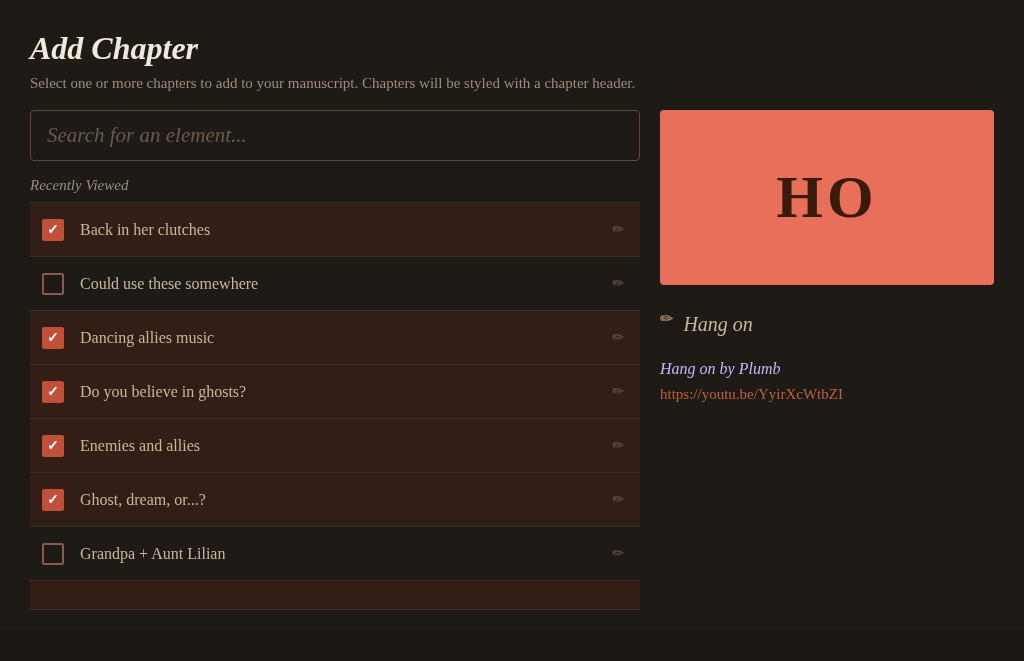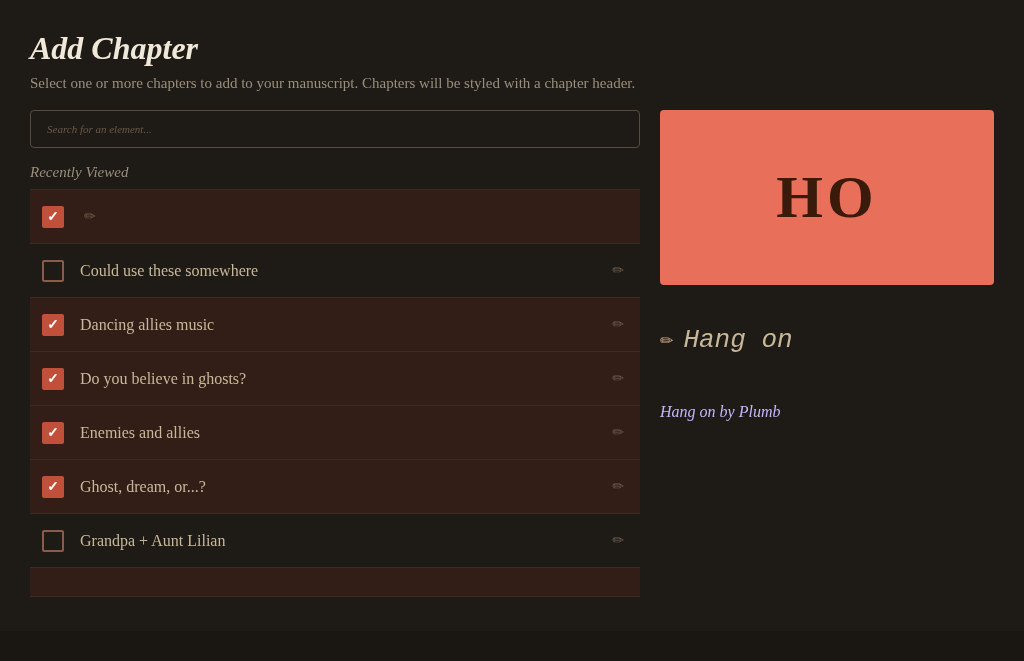--- a/index.html
+++ b/index.html
@@ -54,21 +54,21 @@
       flex-direction: column;
     }
 
     .search-box {
       width: 100%;
       padding: 12px 16px;
       background: transparent;
       border: 1.5px solid #5a4a3a;
       border-radius: 4px;
       color: #9a8f7e;
-      font-size: 11px;
+      font-size: 21px;
       font-family: Georgia, serif;
       margin-bottom: 16px;
       outline: none;
     }
 
     .search-box::placeholder {
       color: #6a5a4a;
       font-style: italic;
     }
 
@@ -147,21 +147,20 @@
       font-size: 14px;
       cursor: pointer;
       padding: 4px;
     }
 
     .right-panel {
       flex: 1;
       display: flex;
       flex-direction: column;
       padding-top: 0;
-      gap: 24px;
     }
 
     .preview-card {
       width: 100%;
       height: 175px;
       background: #e8705a;
       border-radius: 4px;
       display: flex;
       align-items: center;
       justify-content: center;
@@ -182,24 +181,25 @@
       margin-bottom: 24px;
     }
 
     .preview-edit-icon {
       color: #c8a87a;
       font-size: 16px;
       margin-right: 10px;
     }
 
     .preview-title {
-      font-size: 26px;
+      font-size: 20px;
       color: #c8b89a;
       font-style: italic;
-      font-family: Liberation Mono, monospace;
+      font-family: Liberation Serif, serif;
+      margin-top: 12px;
     }
 
     .preview-attribution {
       font-size: 16px;
       color: #c4b5fd;
       font-style: italic;
       font-family: Liberation Serif, serif;
       margin-bottom: 8px;
     }
 
@@ -258,20 +258,21 @@
 
     <div class="left-panel">
       <input class="search-box" type="text" placeholder="Search for an element..." style="">
 
       <div class="section-label">Recently Viewed</div>
 
       <div class="chapter-list" id="chapter-list">
 
       <div class="chapter-item checked">
             <div class="checkbox checked"></div>
+            <span class="chapter-name">Back in her clutches</span>
             <span class="edit-icon">✏</span>
           </div>
           <div class="chapter-item">
             <div class="checkbox"></div>
             <span class="chapter-name">Could use these somewhere</span>
             <span class="edit-icon">✏</span>
           </div>
           <div class="chapter-item checked">
             <div class="checkbox checked"></div>
             <span class="chapter-name">Dancing allies music</span>
@@ -305,18 +306,19 @@
       <div class="preview-card">
         <span class="preview-initials">HO</span>
       </div>
 
       <div class="preview-title-row">
         <span class="preview-edit-icon">✏</span>
         <span class="preview-title">Hang on</span>
       </div>
 
       <div class="preview-attribution">Hang on by Plumb</div>
+      <a class="preview-link">https://youtu.be/YyirXcWtbZI</a>
     </div>
 
   </div>
 
 
 </div>
 
 </body></html>

